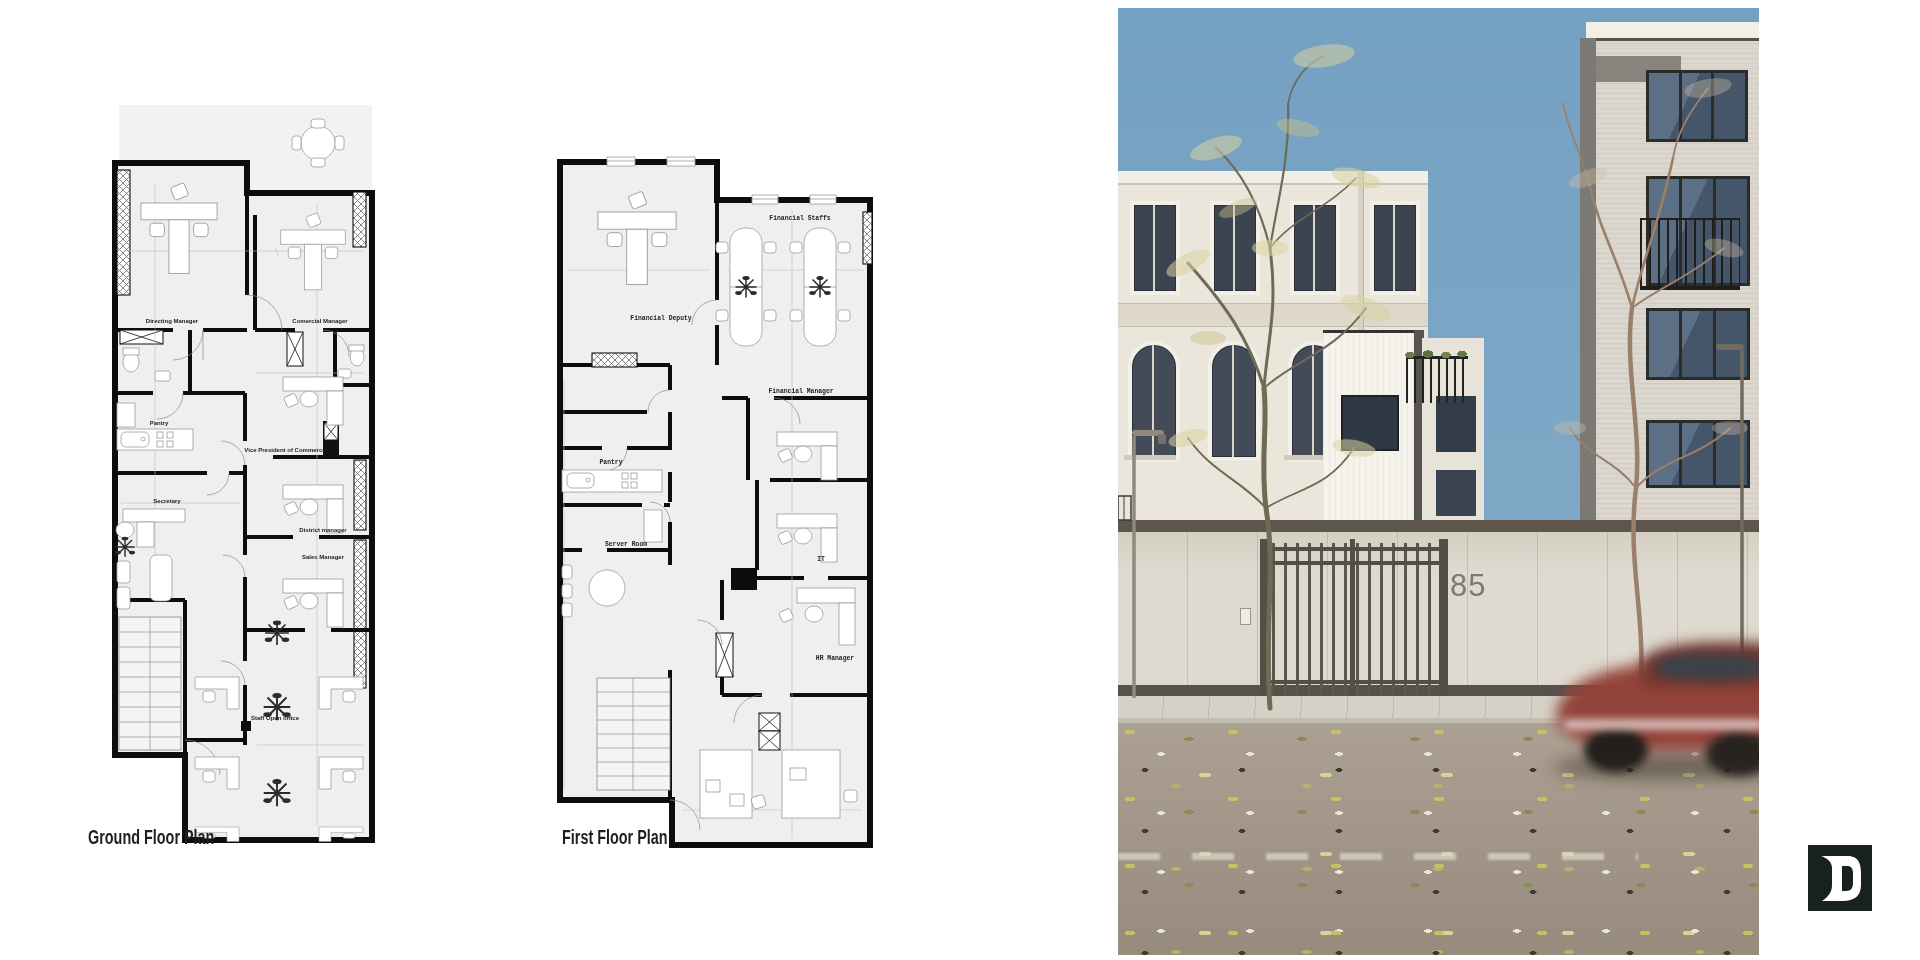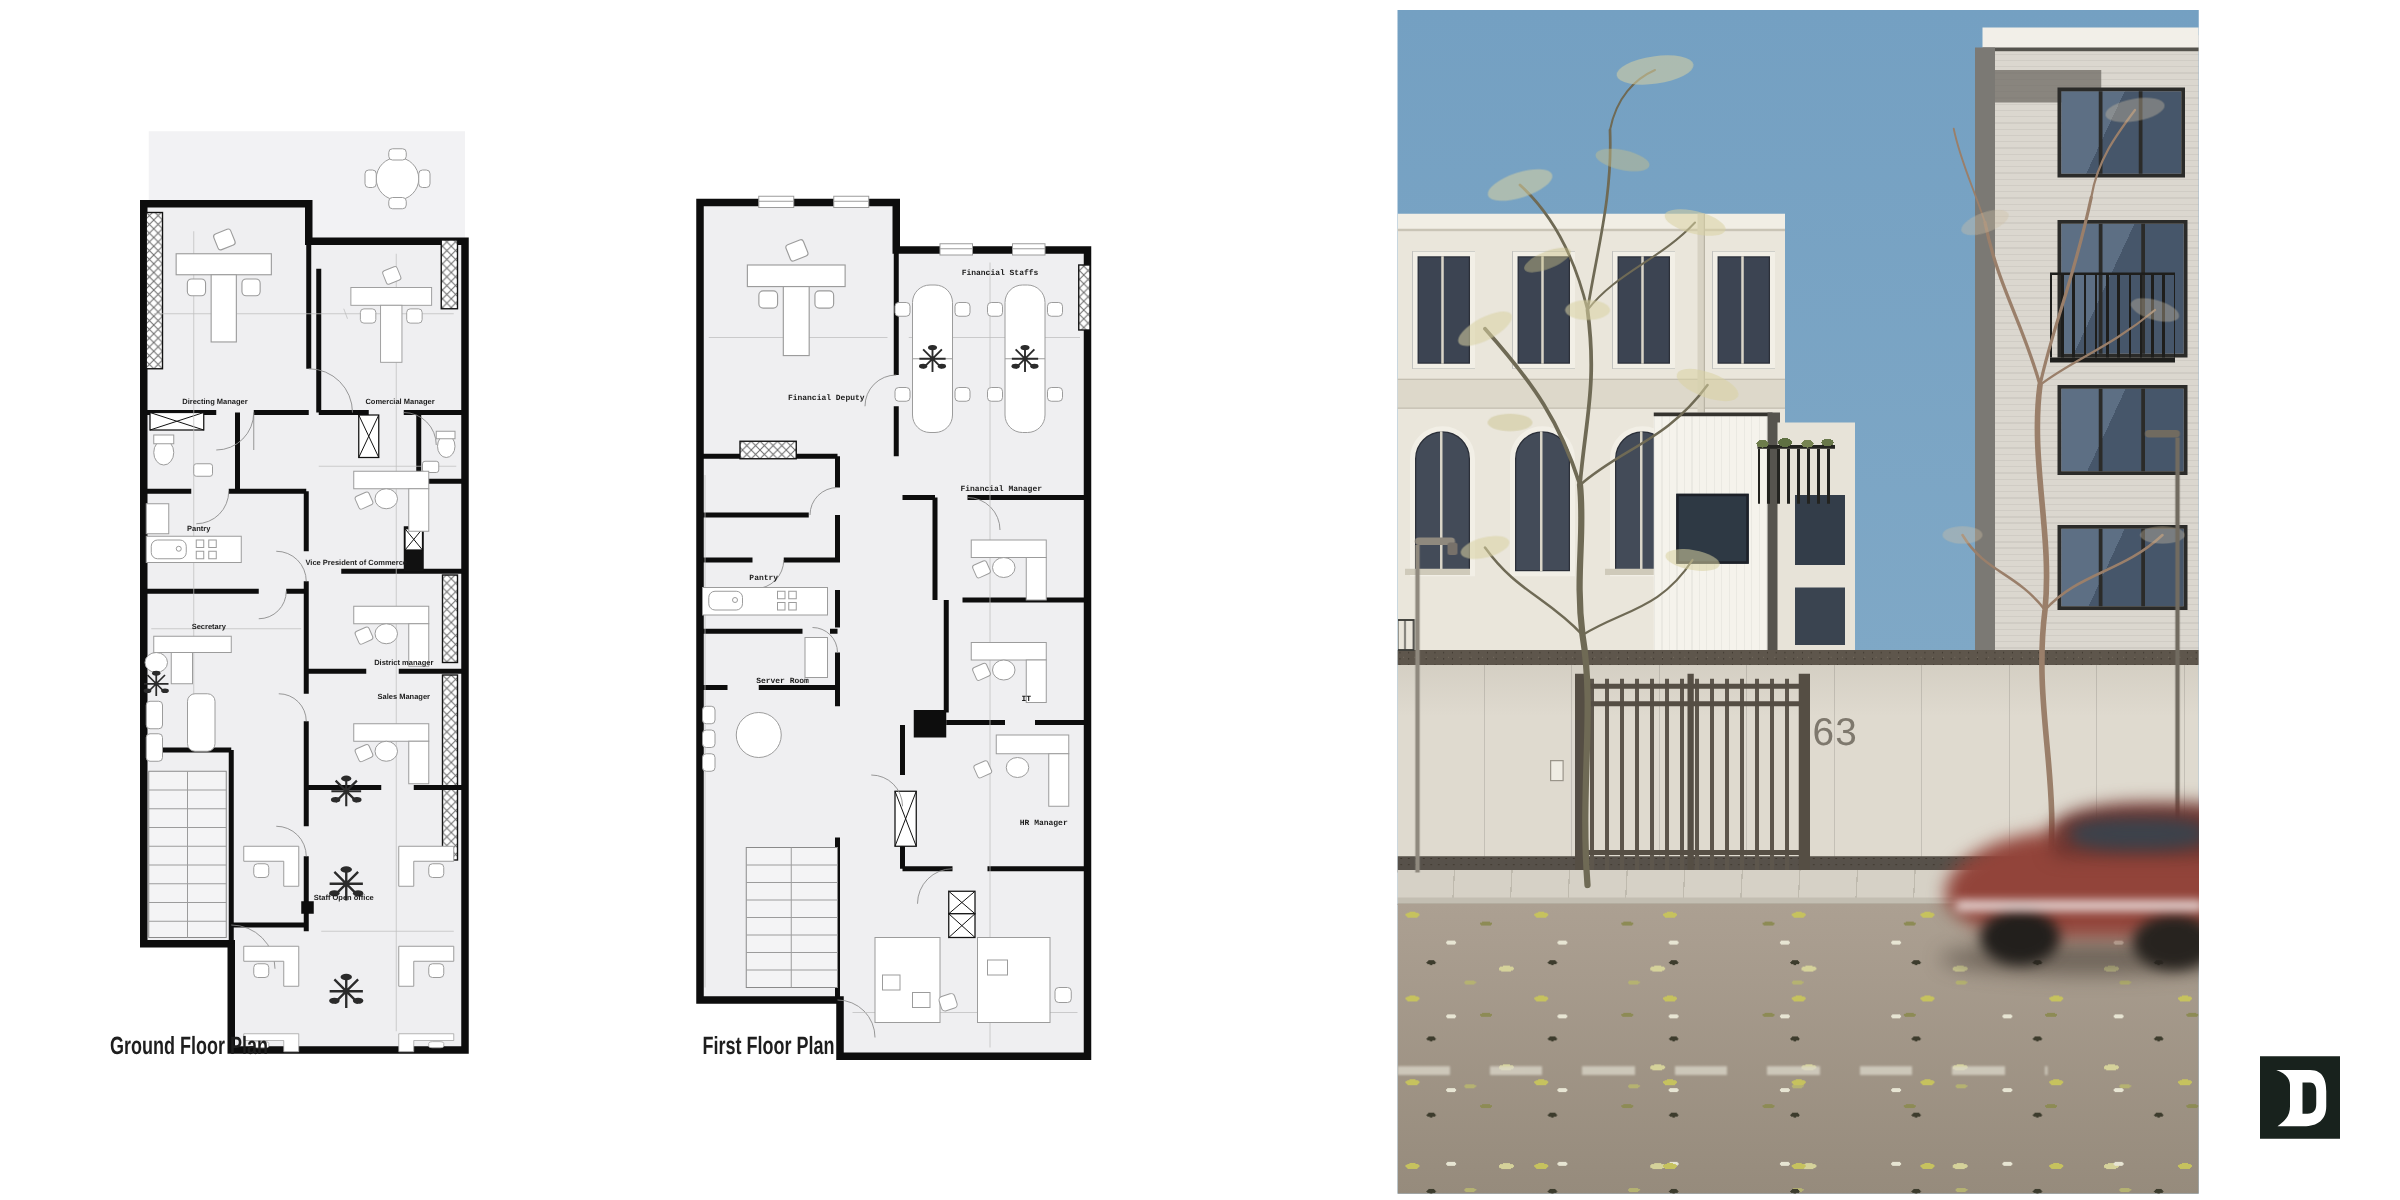--- a/index.html
+++ b/index.html
@@ -491,21 +491,21 @@
     </div>
     <div class="abs roofslab"></div>
     <div class="abs sidewall"></div>
 
     <div class="abs courtyard">
       <div class="door"></div>
       <div class="step"></div>
     </div>
     <div class="abs frontwall">
       <div class="wallcap"></div>
-      <div class="housenum">63</div>
+      <div class="housenum">85</div>
       <div class="doorbell"></div>
       <div class="wallbase"></div>
     </div>
     <div class="abs gate">
       <div class="rail" style="top:4px"></div>
       <div class="rail" style="top:18px"></div>
       <div class="rail" style="bottom:14px"></div>
       <div class="post" style="left:0"></div>
       <div class="post" style="right:0"></div>
       <div class="post" style="left:90px;width:5px"></div>

